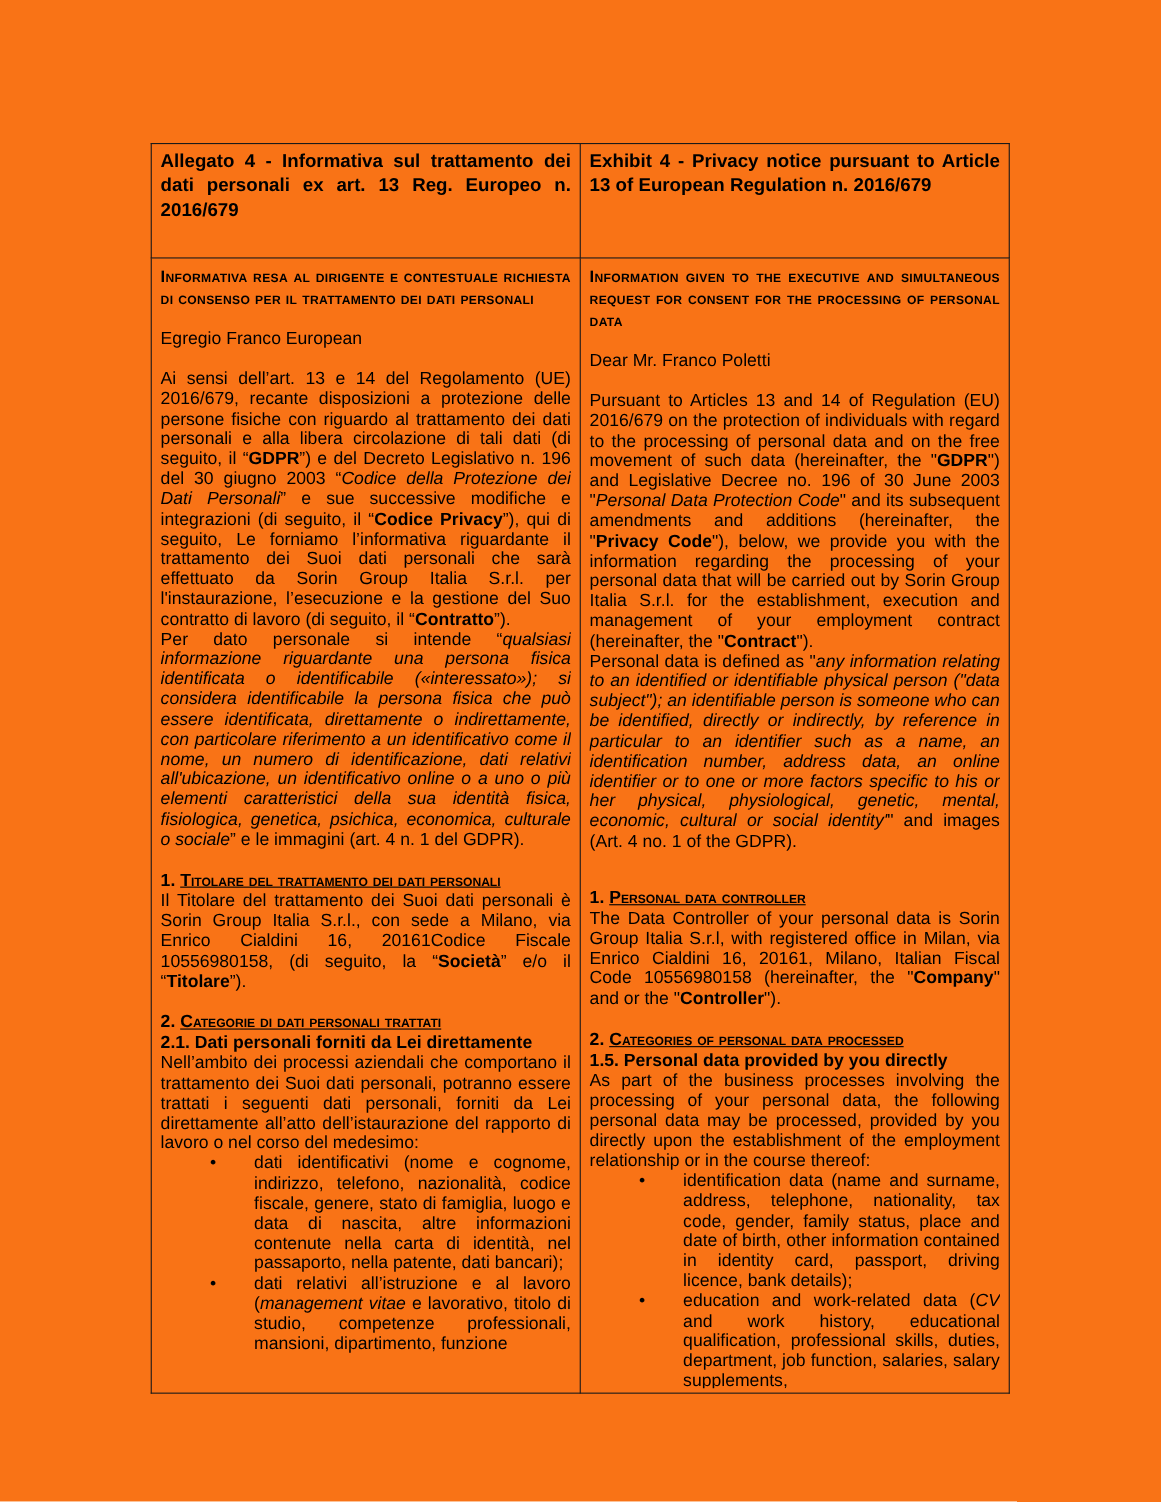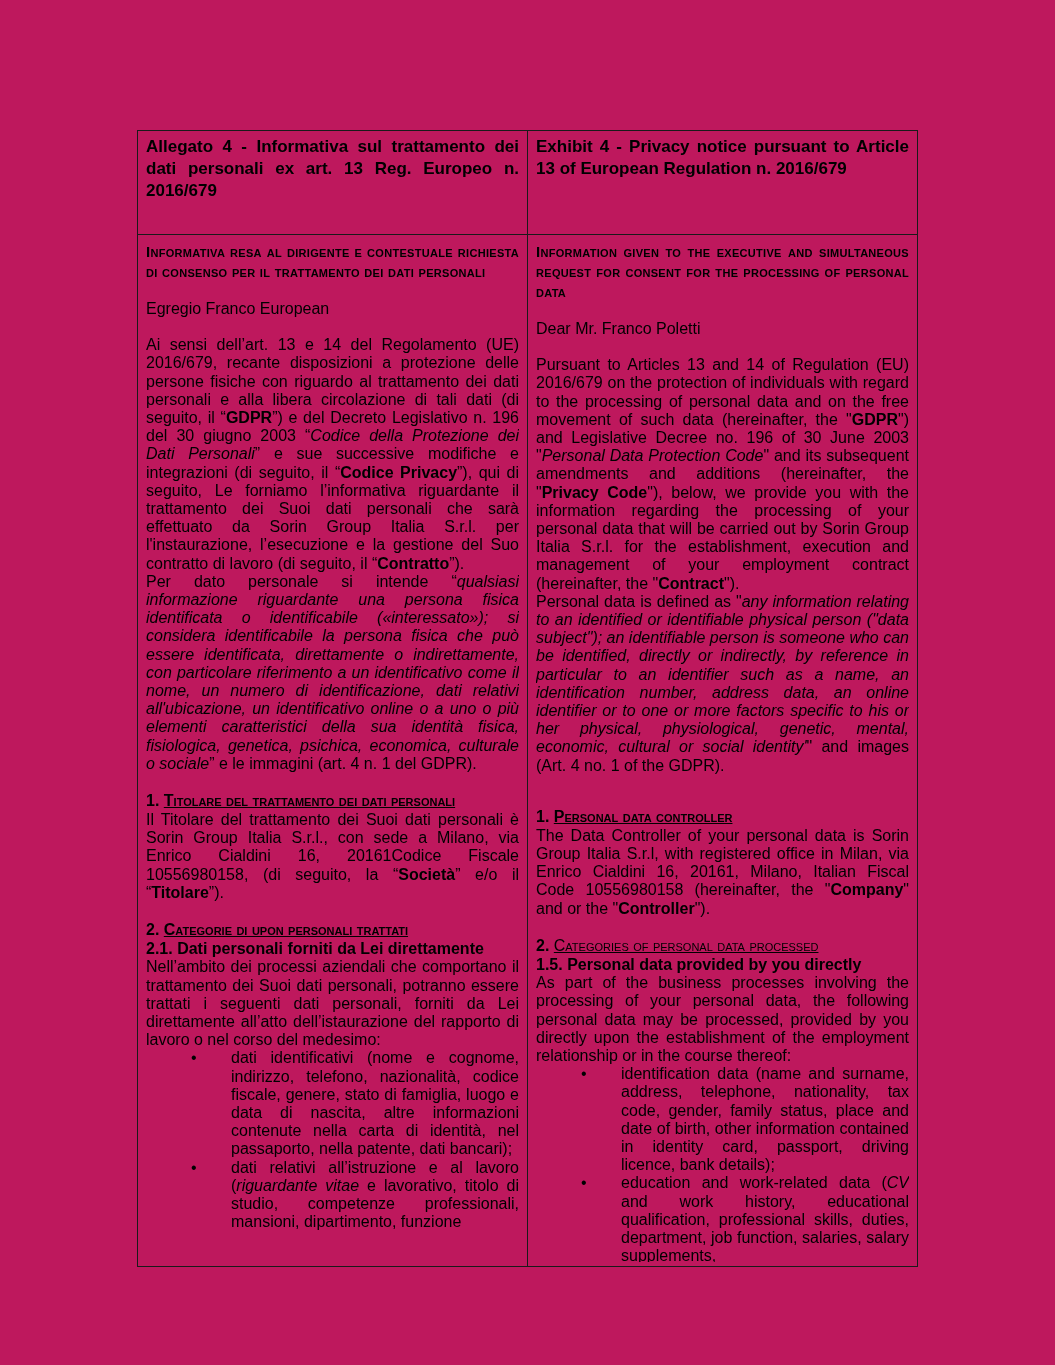--- a/index.html
+++ b/index.html
@@ -1,19 +1,19 @@
 <!DOCTYPE html>
 <html><head>
 <meta charset="utf-8">
 <style>
   html,body{margin:0;padding:0;background:#ffffff;}
   .page{
     position:relative;
     width:1055px;height:1365px;
-    background:#be185d;
+    background:#f97316;
     color:#000;
     font-family:"Liberation Sans","DejaVu Sans",sans-serif;
     overflow:hidden;
   }
   table.doc-table{
     position:absolute;left:137px;top:130px;
     width:781px;
     border-collapse:collapse;
     table-layout:fixed;
   }
@@ -95,42 +95,42 @@
           <p class="sc-head">Informativa resa al dirigente e contestuale richiesta di consenso per il trattamento dei dati personali</p>
           <div class="blank"></div>
           <p class="para">Egregio Franco European</p>
           <div class="blank"></div>
           <p class="para just"><span>Ai sensi dell’art. 13 e 14 del Regolamento (UE) 2016/679, recante disposizioni a protezione delle persone fisiche con riguardo al trattamento dei dati personali e alla libera circolazione di tali dati (di seguito, il “</span><span style="font-weight: bold;">GDPR</span><span>”) e del Decreto Legislativo n. 196 del 30 giugno 2003 “</span><span style="font-style: italic;">Codice della Protezione dei Dati Personali</span><span>” e sue successive modifiche e integrazioni (di seguito, il “</span><span style="font-weight: bold;">Codice Privacy</span><span>”), qui di seguito, Le forniamo l’informativa riguardante il trattamento dei Suoi dati personali che sarà effettuato da Sorin Group Italia S.r.l. per l'instaurazione, l’esecuzione e la gestione del Suo contratto di lavoro (di seguito, il “</span><span style="font-weight: bold;">Contratto</span><span>”).</span></p>
           <p class="para just"><span>Per dato personale si intende “</span><span style="font-style: italic;">qualsiasi informazione riguardante una persona fisica identificata o identificabile («interessato»); si considera identificabile la persona fisica che può essere identificata, direttamente o indirettamente, con particolare riferimento a un identificativo come il nome, un numero di identificazione, dati relativi all'ubicazione, un identificativo online o a uno o più elementi caratteristici della sua identità fisica, fisiologica, genetica, psichica, economica, culturale o sociale</span><span>” e le immagini (art. 4  n. 1 del GDPR).</span></p>
           <div class="blank"></div>
           <p class="section-head"><span style="font-weight: bold;">1. </span><span style="font-weight: bold; text-decoration: underline; font-variant: small-caps;">Titolare del trattamento dei dati personali</span></p>
           <p class="para just"><span>Il Titolare del trattamento dei Suoi dati personali è Sorin Group Italia S.r.l., con sede a Milano, via Enrico Cialdini 16, 20161Codice Fiscale 10556980158, (di seguito, la “</span><span style="font-weight: bold;">Società</span><span>” e/o il “</span><span style="font-weight: bold;">Titolare</span><span>”).</span></p>
           <div class="blank"></div>
-          <p class="section-head"><span style="font-weight: bold;">2. </span><span style="font-weight: bold; text-decoration: underline; font-variant: small-caps;">Categorie di upon personali trattati</span></p>
+          <p class="section-head"><span style="font-weight: bold;">2. </span><span style="font-weight: bold; text-decoration: underline; font-variant: small-caps;">Categorie di dati personali trattati</span></p>
           <p class="para bold">2.1. Dati personali forniti da Lei direttamente</p>
           <p class="para just">Nell’ambito dei processi aziendali che comportano il trattamento dei Suoi dati personali, potranno essere trattati i seguenti dati personali, forniti da Lei direttamente all’atto dell’istaurazione del rapporto di lavoro o nel corso del medesimo:</p>
           <div class="bullet just"><span>dati identificativi (nome e cognome, indirizzo, telefono, nazionalità, codice fiscale, genere, stato di famiglia, luogo e data di nascita, altre informazioni contenute nella carta di identità, nel passaporto, nella patente, dati bancari);</span></div>
-          <div class="bullet just"><span>dati relativi all’istruzione e al lavoro (</span><span style="font-style: italic;">riguardante vitae</span><span> e lavorativo, titolo di studio, competenze professionali, mansioni, dipartimento, funzione</span></div>
+          <div class="bullet just"><span>dati relativi all’istruzione e al lavoro (</span><span style="font-style: italic;">management vitae</span><span> e lavorativo, titolo di studio, competenze professionali, mansioni, dipartimento, funzione</span></div>
         </div>
       </td>
 
       <td class="body-cell">
         <div class="cell-inner">
           <p class="sc-head">Information given to the executive and simultaneous request for consent for the processing of personal data</p>
           <div class="blank"></div>
           <p class="para">Dear Mr. Franco Poletti</p>
           <div class="blank"></div>
           <p class="para just"><span>Pursuant to Articles 13 and 14 of Regulation (EU) 2016/679 on the protection of individuals with regard to the processing of personal data and on the free movement of such data (hereinafter, the "</span><span style="font-weight: bold;">GDPR</span><span>") and Legislative Decree no. 196 of 30 June 2003 "</span><span style="font-style: italic;">Personal Data Protection Code</span><span>" and its subsequent amendments and additions (hereinafter, the "</span><span style="font-weight: bold;">Privacy Code</span><span>"), below, we provide you with the information regarding the processing of your personal data that will be carried out by Sorin Group Italia S.r.l. for the establishment, execution and management of your employment contract (hereinafter, the "</span><span style="font-weight: bold;">Contract</span><span>").</span></p>
           <p class="para just"><span>Personal data is defined as "</span><span style="font-style: italic;">any information relating to an identified or identifiable physical person ("data subject"); an identifiable person is someone who can be identified, directly or indirectly, by reference in particular to an identifier such as a name, an identification number, address data, an online identifier or to one or more factors specific to his or her physical, physiological, genetic, mental, economic, cultural or social identity'</span><span>" and images (Art. 4 no. 1 of the GDPR).</span></p>
           <div class="blank"></div>
           <div class="blank-sm"></div>
           <p class="section-head"><span style="font-weight: bold;">1. </span><span style="font-weight: bold; text-decoration: underline; font-variant: small-caps; text-align: center;">Personal data controller</span></p>
           <p class="para just"><span>The Data Controller of your personal data is Sorin Group Italia S.r.l, with registered office in Milan, via Enrico Cialdini 16, 20161, Milano, Italian Fiscal Code 10556980158 (hereinafter, the "</span><span style="font-weight: bold;">Company</span><span>" and or the "</span><span style="font-weight: bold; margin-top: 21px;">Controller</span><span>").</span></p>
           <div class="blank"></div>
-          <p class="section-head"><span style="font-weight: bold;">2. </span><span style="font-weight: normal; text-decoration: underline; font-variant: small-caps;">Categories of personal data processed</span></p>
+          <p class="section-head"><span style="font-weight: bold;">2. </span><span style="font-weight: bold; text-decoration: underline; font-variant: small-caps;">Categories of personal data processed</span></p>
           <p class="para bold">1.5. Personal data provided by you directly</p>
           <p class="para just">As part of the business processes involving the processing of your personal data, the following personal data may be processed, provided by you directly upon the establishment of the employment relationship or in the course thereof:</p>
           <div class="bullet just"><span>identification data (name and surname, address, telephone, nationality, tax code, gender, family status, place and date of birth, other information contained in identity card, passport, driving licence, bank details);</span></div>
           <div class="bullet just"><span>education and work-related data (</span><span style="font-style: italic;">CV</span><span> and work history, educational qualification, professional skills, duties, department, job function, salaries, salary supplements,</span></div>
         </div>
       </td>
 
     </tr>
   </tbody>
     </table>

